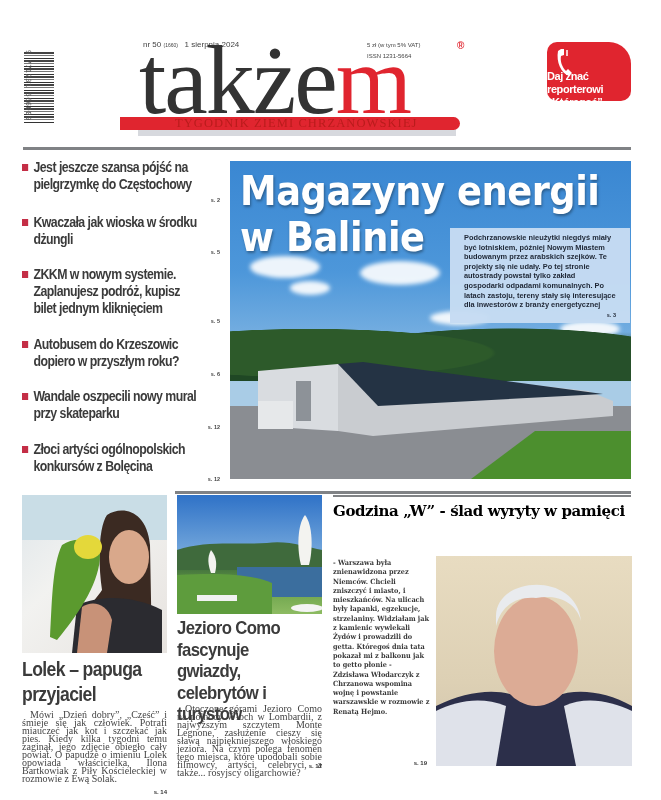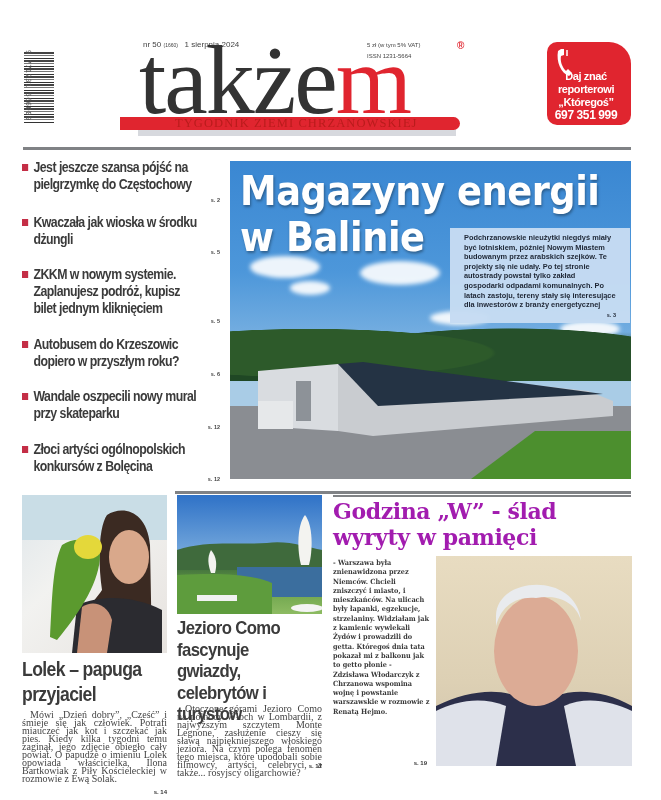--- a/index.html
+++ b/index.html
@@ -9,21 +9,21 @@
 .barcode-num{left:24px;top:50px;font-size:7px;color:#555;writing-mode:vertical-rl;font-family:"DejaVu Sans Mono",monospace;letter-spacing:.5px}
 .issue{left:143px;top:40px;font-size:8px;color:#444}
 .issue small{font-size:5px}
 .price{left:367px;top:40px;font-size:6px;color:#444;line-height:11px}
 .reg{left:457px;top:40px;font-size:10px;color:#e0252f;font-weight:bold}
 .logo-bar-grey{left:138px;top:117px;width:318px;height:19px;background:#d7d9de}
 .logo-bar-red{left:120px;top:117px;width:340px;height:13px;background:#e0252f;border-radius:0 8px 8px 0}
 .logo-sub{left:175px;top:117px;font-family:"Liberation Serif",serif;color:#b91c1c;font-size:12.5px;letter-spacing:1.1px;line-height:13px}
 .logo{left:139px;top:20px;font-family:"Liberation Serif",serif;font-size:98px;line-height:120px;color:#333;letter-spacing:-2px}
 .logo .m{color:#e0252f}
-.phone{left:547px;top:42px;width:84px;height:83px;background:#e0252f;border-radius:10px 22px 10px 10px;color:#fff;text-align:center;padding:28px 6px 4px 0;font-family:"Liberation Sans",sans-serif;font-weight:bold;font-size:11px;line-height:13px;letter-spacing:-.4px}
+.phone{left:547px;top:42px;width:84px;height:59px;background:#e0252f;border-radius:10px 22px 10px 10px;color:#fff;text-align:left;padding:28px 6px 4px 0;font-family:"Liberation Sans",sans-serif;font-weight:bold;font-size:11px;line-height:13px;letter-spacing:-.4px}
 .phone .num{font-size:12px}
 .phone-icon{left:555px;top:47px;width:20px;height:30px}
 .rule-top{left:23px;top:147px;width:608px;height:3px;background:#808285}
 .lead-item{left:22px;width:205px;font-weight:bold;font-size:14px;line-height:17px;color:#3b3b3b;letter-spacing:-.6px;padding-left:13px;font-family:"Liberation Sans Narrow","Liberation Sans",sans-serif;transform:scaleX(.88);transform-origin:left}
 .lead-item::before{content:"";position:absolute;left:0;top:5px;width:7px;height:7px;background:#c42e46}
 .lead-page{left:200px;width:20px;text-align:right;font-size:5.5px;font-weight:bold;color:#444}
 .hero{left:230px;top:161px;width:401px;height:318px;overflow:hidden;background:linear-gradient(to bottom,#3a87d2 0%,#4d97da 35%,#7fb4e2 60%,#a9cce6 70%)}
 .cloud{position:absolute;background:#fff;border-radius:50%;opacity:.9;filter:blur(2px)}
 .trees{position:absolute;left:0;top:150px;width:401px;height:70px;background:radial-gradient(ellipse at 20% 60%,#2d5a2a 0,#2d5a2a 40%,transparent 41%),radial-gradient(ellipse at 70% 70%,#26502a 0,#26502a 45%,transparent 46%),linear-gradient(to bottom,transparent 30%,#1f4724 60%)}
 .ground{position:absolute;left:0;top:245px;width:401px;height:73px;background:#8a8d92}
@@ -37,21 +37,21 @@
 .photo2{left:177px;top:495px;width:145px;height:119px;background:linear-gradient(to bottom,#2f72c7 0%,#6ea3da 45%,#3b6a3a 58%,#6aa14a 78%,#8dbb62 100%);overflow:hidden}
 .photo3{left:436px;top:556px;width:196px;height:210px;background:linear-gradient(to bottom,#e8dcc1 0%,#ddd0b4 60%,#cfc3ab 100%);overflow:hidden}
 .h-lolek{left:22px;top:657px;width:150px;font-weight:bold;font-size:20px;line-height:25px;color:#3b3b3b;letter-spacing:-.7px;transform:scaleX(.88);transform-origin:left}
 .body-serif{font-family:"Liberation Serif",serif;font-size:10px;line-height:8px;color:#444;text-align:justify}
 .t-lolek{left:22px;top:711px;width:145px;text-indent:8px}
 .pg-lolek{left:140px;top:789px;width:27px;text-align:right;font-weight:bold;font-size:6px;color:#333}
 .h-como{left:177px;top:617px;width:150px;font-weight:bold;font-size:19px;line-height:21.5px;color:#3b3b3b;letter-spacing:-.7px;transform:scaleX(.88);transform-origin:left}
 .t-como{left:177px;top:705px;width:145px;text-indent:8px}
 .pg-como{left:295px;top:763px;width:27px;text-align:right;font-weight:bold;font-size:6px;color:#333}
 .rule-w{left:333px;top:495px;width:298px;height:2px;background:#808285}
-.h-w{left:333px;top:498px;width:300px;font-family:"DejaVu Serif",serif;font-weight:bold;font-size:22px;line-height:26px;color:#a21caf;letter-spacing:-.4px}
+.h-w{left:333px;top:498px;width:300px;font-family:"DejaVu Serif",serif;font-weight:bold;font-size:15px;line-height:26px;color:#000000;letter-spacing:-.4px}
 .t-w{left:333px;top:558px;width:105px;font-family:"DejaVu Serif",serif;font-weight:bold;font-size:7.1px;line-height:9.3px;color:#3a3a3a;transform:scaleX(.92);transform-origin:left}
 .pg-w{left:405px;top:760px;width:22px;text-align:right;font-weight:bold;font-size:6px;color:#333}
 </style>
 </head>
 <body>
 
 <div class="abs barcode"></div>
 <div class="abs barcode-num">9 771231 566009</div>
 
 <div class="abs issue">

